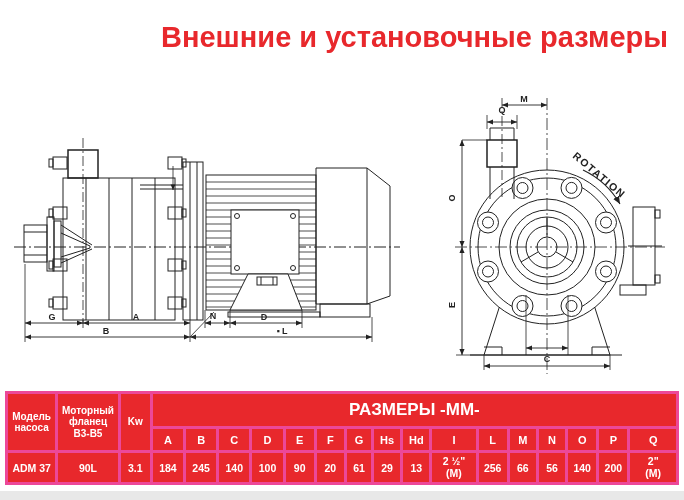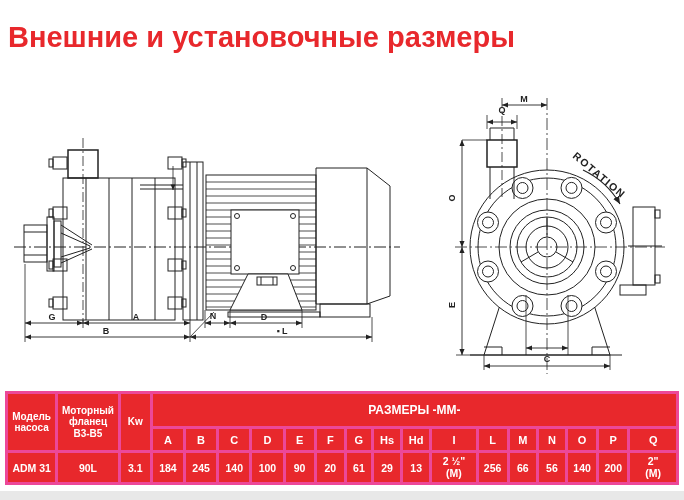--- a/index.html
+++ b/index.html
@@ -2,38 +2,38 @@
 <html><head>
 <meta charset="utf-8">
 <style>
   html,body{margin:0;padding:0;}
   body{
     width:684px;height:500px;position:relative;overflow:hidden;
     background:#ffffff;font-family:"Liberation Sans",sans-serif;
   }
   .page-title{
     position:absolute;left:8px;top:2px;width:660px;
-    font-size:29px;font-weight:bold;color:#e8282c;letter-spacing:0px;
+    font-size:29px;font-weight:bold;color:#e8282c;letter-spacing:0px;text-align:right;
   }
   .drawing-wrap{position:absolute;left:0;top:62px;width:684px;height:328px;}
   svg text{font-family:"Liberation Sans",sans-serif;fill:#222;}
   .dimlbl{font-size:9px;font-weight:bold;}
   .rotlbl{font-size:10.5px;font-weight:bold;letter-spacing:1.5px;}
 
   .dim-table{
     position:absolute;left:5px;top:391px;width:674px;
     border-collapse:separate;border-spacing:3px;table-layout:fixed;
     background:#ec4899;
   }
   .dim-table td,.dim-table th{
     background:#e8282c;color:#ffffff;text-align:center;vertical-align:middle;
     padding:0;font-weight:bold;overflow:hidden;
   }
   .hdr-big{font-size:10px;line-height:1.15;}
-  .hdr-dims{font-size:12px;height:32px;}
+  .hdr-dims{font-size:17px;height:32px;}
   .hdr-letter{font-size:11px;height:21px;}
   .body-row td{font-size:10.5px;font-weight:bold;height:29px;}
   .pre{white-space:pre-line;}
   .small-val{font-size:9.5px;line-height:1.1;}
   .bottom-band{position:absolute;left:0;top:491px;width:684px;height:9px;background:#e8e8e8;}
 </style>
 </head>
 <body>
 
 <h1 class="page-title">Внешние и установочные размеры</h1>
@@ -315,21 +315,21 @@
     <th class="hdr-letter">Hd</th>
     <th class="hdr-letter">I</th>
     <th class="hdr-letter">L</th>
     <th class="hdr-letter">M</th>
     <th class="hdr-letter">N</th>
     <th class="hdr-letter">O</th>
     <th class="hdr-letter">P</th>
     <th class="hdr-letter">Q</th>
   </tr>
   <tr class="body-row">
-    <td>ADM 31</td>
+    <td>ADM 37</td>
     <td>90L</td>
     <td>3.1</td>
     <td>184</td>
     <td>245</td>
     <td>140</td>
     <td>100</td>
     <td>90</td>
     <td>20</td>
     <td>61</td>
     <td>29</td>

